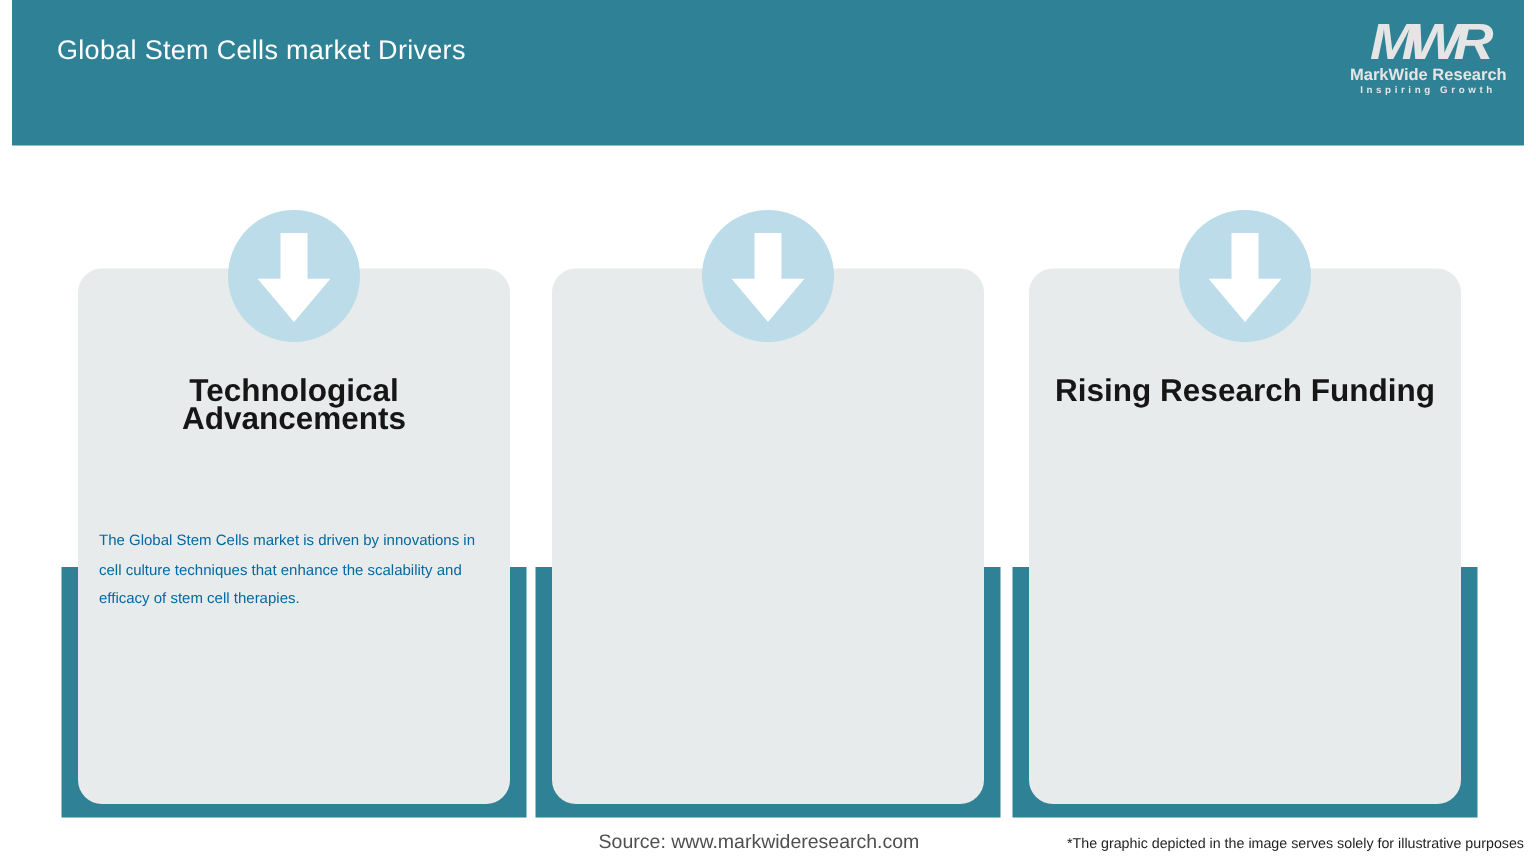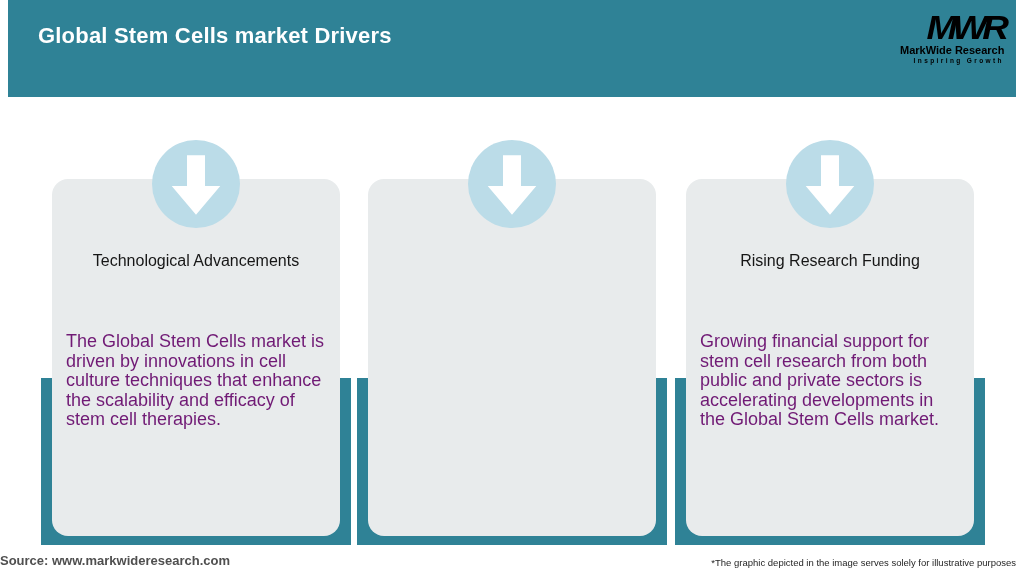--- a/index.html
+++ b/index.html
@@ -1,42 +1,42 @@
 <!DOCTYPE html>
 <html><head>
 <meta charset="utf-8">
 <style>
   html,body{margin:0;padding:0;background:#ffffff;}
   .page{position:relative;width:1024px;height:576px;background:#ffffff;
         font-family:"Liberation Sans",sans-serif;overflow:hidden;}
 
   
   .header{position:absolute;left:8px;top:0;width:1008px;height:97px;background:#2F8296;}
-  .page-title{position:absolute;left:30px;top:23px;font-size:22px;font-weight:bold;color:#ffffff;letter-spacing:.2px;}
-  .logo{position:absolute;top:9px;right:12px;width:104px;text-align:right;color:#000000;}
+  .page-title{position:absolute;left:30px;top:23px;font-size:18px;font-weight:normal;color:#ffffff;letter-spacing:.2px;}
+  .logo{position:absolute;top:9px;right:12px;width:104px;text-align:center;color:#e5e5e5;}
   .logo-monogram{font-size:37px;font-weight:900;font-style:italic;letter-spacing:-5px;line-height:1;
                  transform:scaleY(.92);margin:0;}
   .logo-name{font-size:11px;font-weight:bold;white-space:nowrap;margin-top:-2px;}
   .logo-tagline{font-size:6.5px;font-weight:bold;letter-spacing:2.4px;white-space:nowrap;margin-top:1px;}
 
   
   .card-group{position:absolute;top:140px;width:288px;}
   .card-group.g1{left:52px;} .card-group.g2{left:368px;} .card-group.g3{left:686px;}
   .card-shadow{position:absolute;left:-11px;top:238px;width:310px;height:167px;background:#2F8296;z-index:0;}
   .card{position:absolute;left:0;top:39px;width:288px;height:357px;background:#E8EBEC;border-radius:16px;
         box-sizing:border-box;padding:72px 14px 0;z-index:1;}
-  .card-title{margin:0;text-align:center;font-size:16px;line-height:19px;font-weight:normal;color:#161616;}
-  .card-body{margin:62px 0 0;font-size:18px;line-height:19.5px;color:#701a75;}
+  .card-title{margin:0;text-align:center;font-size:21px;line-height:19px;font-weight:bold;color:#161616;}
+  .card-body{margin:62px 0 0;font-size:10px;line-height:19.5px;color:#0369a1;}
   .icon-circle{position:absolute;left:50%;top:0;transform:translateX(-50%);width:88px;height:88px;
                border-radius:50%;background:#BBDCE8;z-index:2;display:flex;align-items:center;justify-content:center;}
   .icon-circle svg{display:block;margin-top:2px;}
 
   
-  .source{position:absolute;left:0;top:553px;width:1012px;text-align:left;
-          font-size:13px;font-weight:bold;color:#4F4F4F;}
+  .source{position:absolute;left:0;top:553px;width:1012px;text-align:center;
+          font-size:13px;font-weight:normal;color:#4F4F4F;}
   .disclaimer{position:absolute;right:8px;top:557px;font-size:9.5px;color:#1F1F1F;}
 </style>
 </head>
 <body>
 
 <div class="page">
 
   <div class="header">
     <div class="page-title">Global Stem Cells market Drivers</div>
     <div class="logo">
@@ -67,21 +67,20 @@
       <svg width="54" height="66" viewBox="0 0 60 70" aria-hidden="true">
         <path d="M20 2 H40 V36 H57 L30 68 L3 36 H20 Z" fill="#ffffff"></path>
       </svg>
     </div>
   </div>
 
   <div class="card-group g3">
     <div class="card-shadow"></div>
     <div class="card">
       <h3 class="card-title">Rising Research Funding</h3>
-      <p class="card-body">Growing financial support for stem cell research from both public and private sectors is accelerating developments in the Global Stem Cells market.</p>
     </div>
     <div class="icon-circle">
       <svg width="54" height="66" viewBox="0 0 60 70" aria-hidden="true">
         <path d="M20 2 H40 V36 H57 L30 68 L3 36 H20 Z" fill="#ffffff"></path>
       </svg>
     </div>
   </div>
 
   <div class="source">Source: www.markwideresearch.com</div>
   <div class="disclaimer">*The graphic depicted in the image serves solely for illustrative purposes</div>

